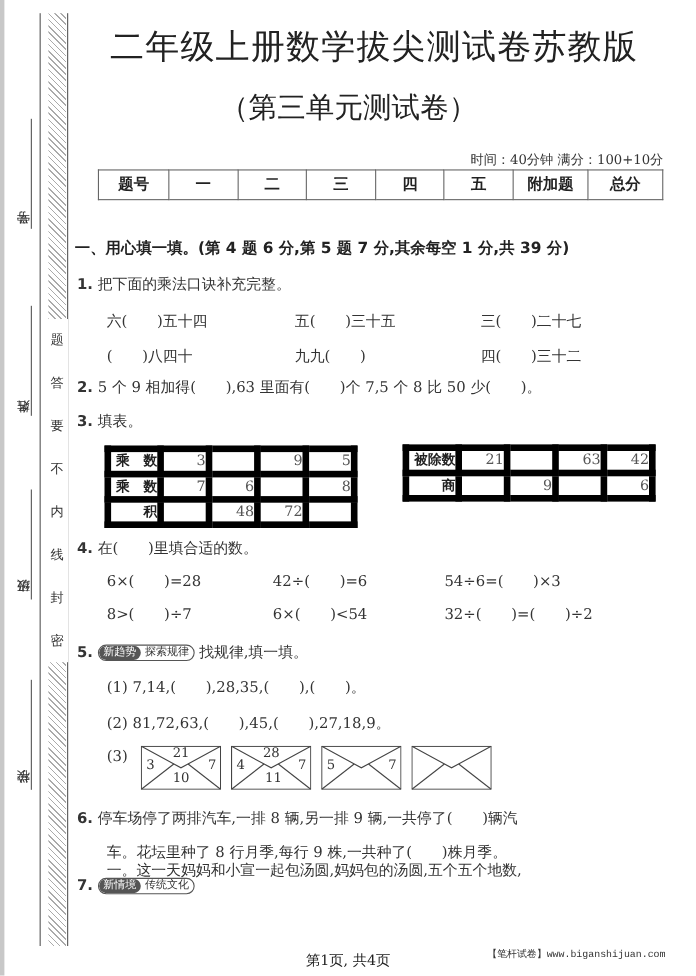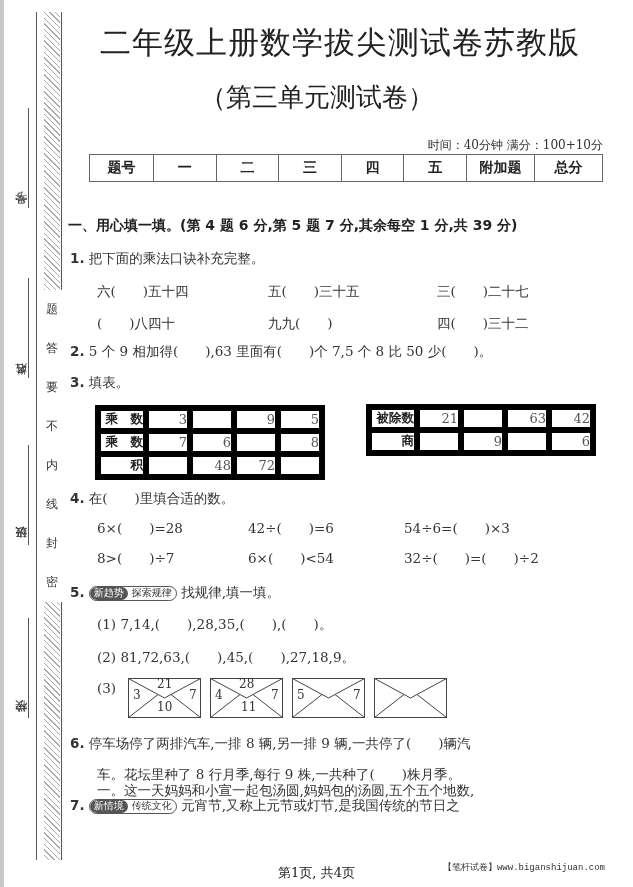--- a/index.html
+++ b/index.html
@@ -185,17 +185,17 @@
 <div class="row" style="left:353px;top:688px;font-size:12px">7</div>
 
 <div class="q" style="top:735px"><b>6.</b> <span>停车场停了两排汽车,一排 8 辆,另一排 9 辆,一共停了(　　)辆汽</span></div>
 <div class="row" style="left:97px;top:766px">车。花坛里种了 8 行月季,每行 9 株,一共种了(　　)株月季。</div>
 
 <div class="q" style="top:797px"><b>7.</b>
   <span class="tag">
       <span class="d">新情境</span>
       <span class="l">传统文化</span>
     </span>
-  <span>元宵节,又称上元节或灯节,是我国传统的节日之</span></div>
+  </div>
 <div class="row" style="left:97px;top:782px">一。这一天妈妈和小宣一起包汤圆,妈妈包的汤圆,五个五个地数,</div>
 
 <div class="footer">第1页, 共4页</div>
 <div class="wm">【笔杆试卷】www.biganshijuan.com</div>
 
 </body></html>

